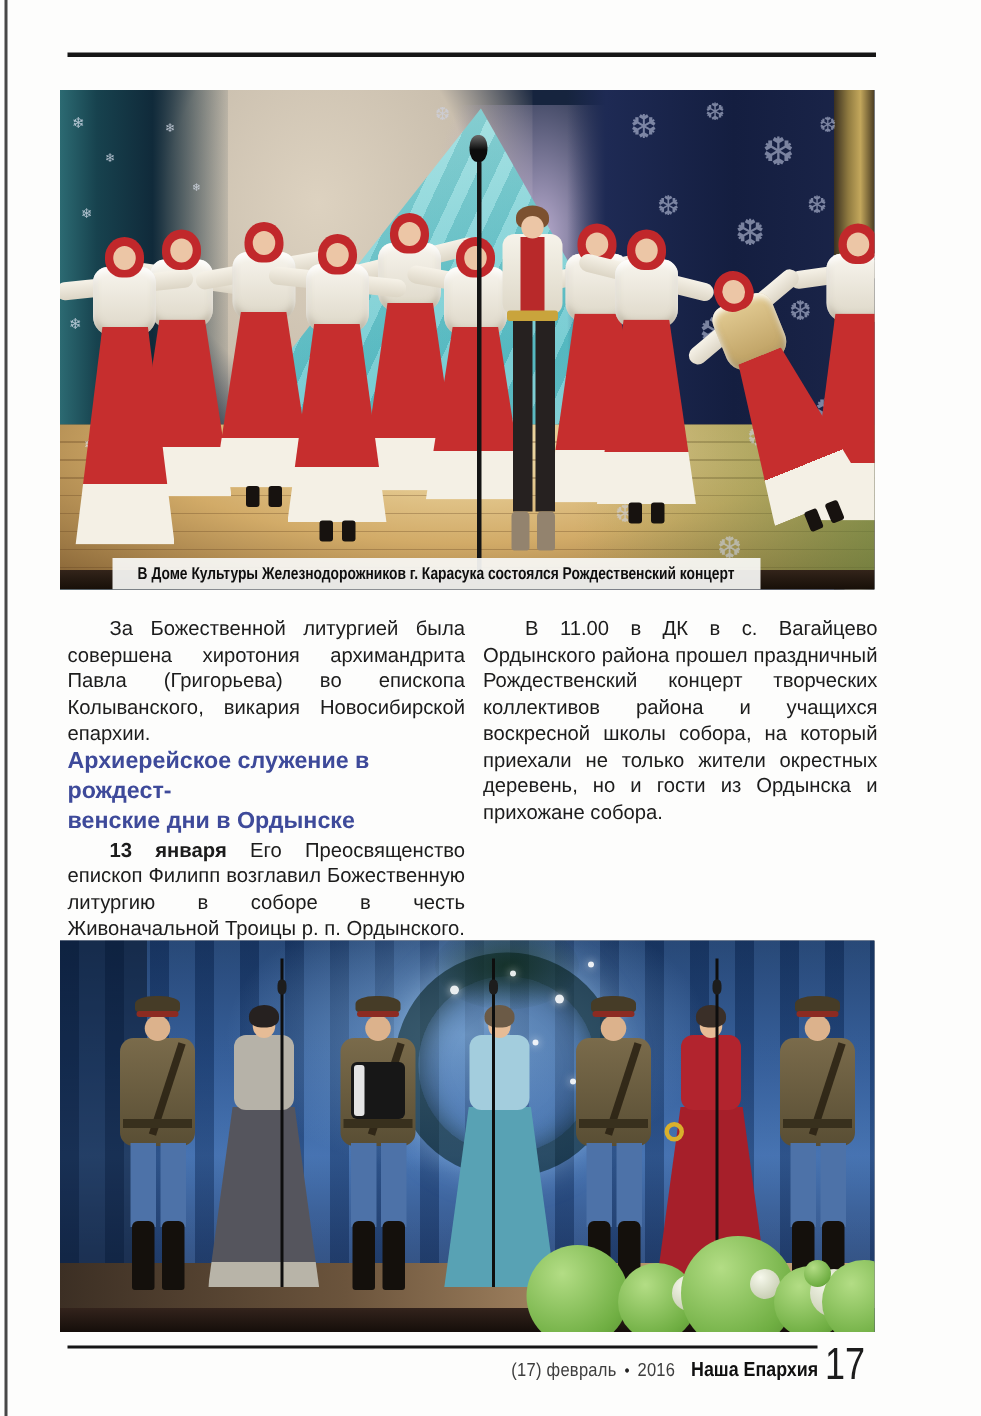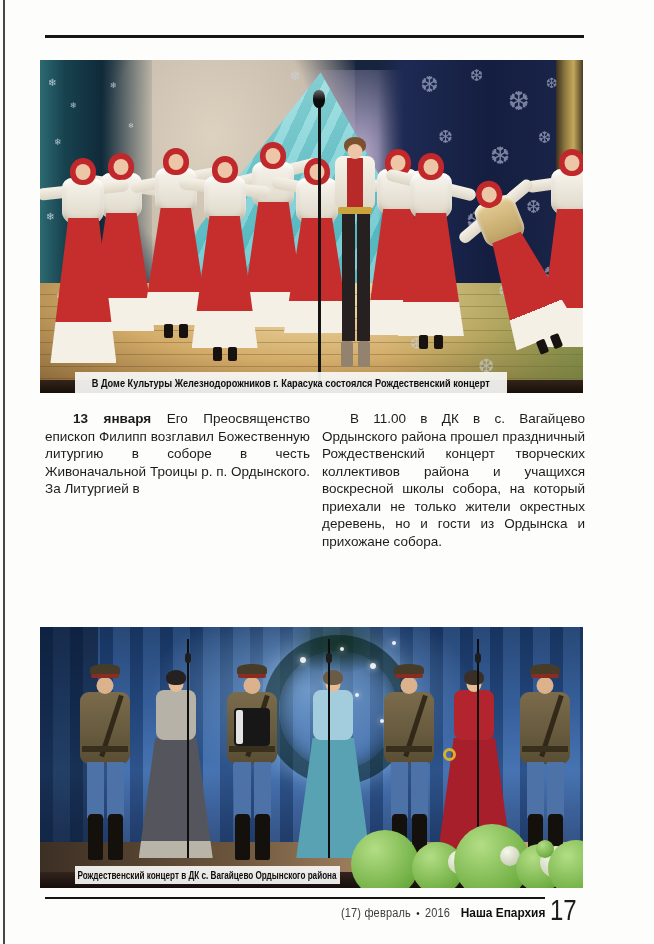--- a/index.html
+++ b/index.html
@@ -274,20 +274,23 @@
         </div>
       </div>
     <div class="layer p1-mic-pole"></div>
     <div class="layer p1-mic-head"></div>
     <div class="caption-bar" id="caption1">
       <span class="caption-text">В Доме Культуры Железнодорожников г. Карасука состоялся Рождественский концерт</span>
     </div>
   </div>
 
   <div class="col" id="col-left">
+    <p class="indent">За Божественной литургией была совершена хиротония архимандрита Павла (Григорьева) во епископа Колыванского, викария Новосибирской епархии.</p>
+    <p class="heading">Архиерейское служение в рождест-
+венские дни в Ордынске</p>
     <p class="indent"><b>13 января</b><span> Его Преосвященство епископ Филипп возглавил Божественную литургию в соборе в честь Живоначальной Троицы р. п. Ордынского. За Литургией в</span></p>
   </div>
   <div class="col" id="col-right">
     <p class="indent">В 11.00 в ДК в с. Вагайцево Ордынского района прошел праздничный Рождественский концерт творческих коллективов района и учащихся воскресной школы собора, на который приехали  не только жители окрестных деревень, но и гости из Ордынска и  прихожане собора.</p>
   </div>
 
   <div class="photo" id="photo2">
     <div class="layer p2-bg"></div>
     <div class="layer p2-glow"></div>
     <div class="layer p2-left-panel"></div>
@@ -389,23 +392,20 @@
         <div class="balloon green" style="left: 372px; bottom: -6px; width: 52px; height: 52px;"></div>
         <div class="balloon white" style="left: 408px; bottom: 14px; width: 24px; height: 24px;"></div>
         <div class="balloon green" style="left: 414px; bottom: -12px; width: 76px; height: 76px;"></div>
         <div class="balloon white" style="left: 460px; bottom: 22px; width: 20px; height: 20px;"></div>
         <div class="balloon green" style="left: 476px; bottom: -4px; width: 48px; height: 48px;"></div>
         <div class="balloon white" style="left: 500px; bottom: 10px; width: 32px; height: 32px;"></div>
         <div class="balloon green" style="left: 508px; bottom: -8px; width: 56px; height: 56px;"></div>
         <div class="balloon green" style="left: 496px; bottom: 30px; width: 18px; height: 18px;"></div>
       </div>
     <div class="layer p2-front"></div>
-    <div class="caption-bar" id="caption2">
-      <span class="caption-text">Рождественский концерт в  ДК с. Вагайцево Ордынского района</span>
-    </div>
   </div>
 
   <div class="footer-rule"></div>
   <div class="footer-text">
     <span class="footer-inner">
       <span class="f-small">(17) февраль</span>
       <span class="f-dot">•</span>
       <span class="f-small">2016</span>
       <span class="f-brand">Наша Епархия</span>
     </span>

